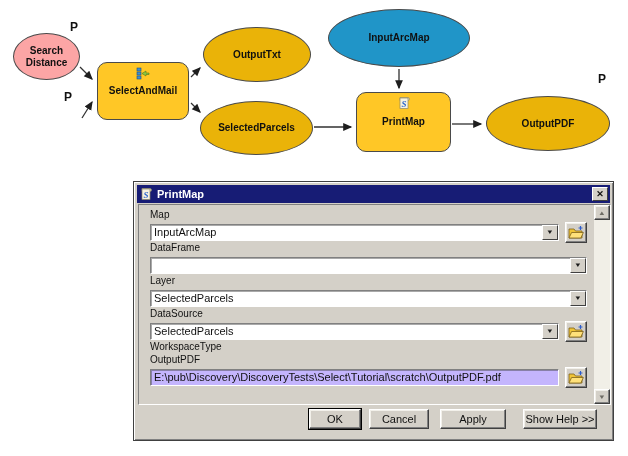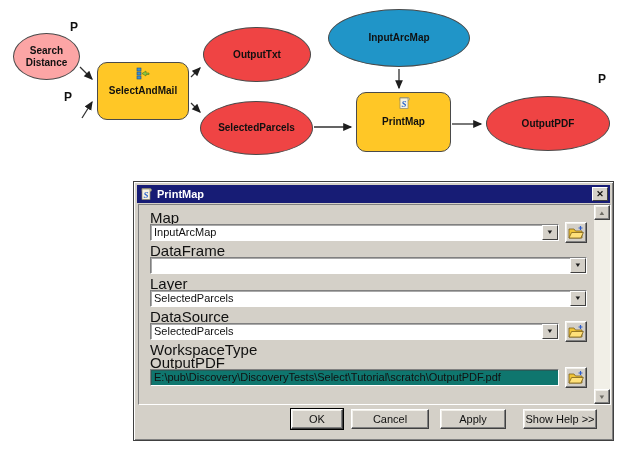--- a/index.html
+++ b/index.html
@@ -9,48 +9,48 @@
 
   
   .diagram { position:absolute; left:0; top:0; width:628px; height:175px; }
   .connectors { position:absolute; left:0; top:0; pointer-events:none; }
   .node { position:absolute; display:flex; align-items:center; justify-content:center;
           text-align:center; font-weight:bold; font-size:10px; line-height:1.15; color:#101010;
           border:1.4px solid #4a4a4a; cursor:default; }
   .oval { border-radius:50%; }
   .oval.cyan  { background:#fca5a5; }
   .oval.blue  { background:#2095C8; }
-  .oval.green { background:#ef4444; }
+  .oval.green { background:#eab308; }
   .tool { background:#FFC726; border-radius:10px; }
   .tool-icon { position:absolute; top:3px; left:50%; transform:translateX(-50%); width:14px; height:14px; }
   .pmark { position:absolute; font-weight:bold; font-size:12px; color:#111; }
 
   
   .dialog { position:absolute; left:133px; top:181px; width:481px; height:260px;
             background:#D4D0C8; border:1px solid #404040;
             box-shadow: inset 1px 1px 0 #FFFFFF, inset -1px -1px 0 #808080; font-size:11px; }
   .titlebar { position:absolute; left:3px; top:3px; right:3px; height:18px; background:#171C75;
               display:flex; align-items:center; padding:0 2px; }
   .title-icon { width:14px; height:14px; margin-right:4px; flex:0 0 auto; }
   .title-text { color:#fff; font-weight:bold; font-size:11px; flex:1 1 auto; }
   .close-btn { width:16px; height:14px; background:#D4D0C8; border:1px solid;
                border-color:#FFFFFF #404040 #404040 #FFFFFF; font-size:9px; font-weight:bold;
                line-height:11px; text-align:center; color:#111; cursor:default; padding:0;
                font-family:"Liberation Sans", sans-serif; }
   .content { position:absolute; left:4px; top:22px; width:473px; height:201px;
              border:1px solid; border-color:#808080 #FFFFFF #FFFFFF #808080; background:#D4D0C8; }
   .fields { position:absolute; left:0; top:0; right:17px; bottom:0; padding:4px 6px 0 11px; overflow:hidden; }
-  .field-label { font-size:15px; color:#111; height:13px; }
+  .field-label { font-size:10px; color:#111; height:13px; }
   .field-line { display:flex; align-items:center; height:20px; margin-bottom:0px; }
   .combo { position:relative; flex:1 1 auto; height:17px; background:#fff;
            border:1px solid; border-color:#808080 #FFFFFF #FFFFFF #808080;
            box-shadow: inset 1px 1px 0 rgba(64,64,64,0.45); }
   .combo input, .textbox input { width:100%; height:100%; border:none; outline:none; background:transparent;
            font-family:"Liberation Sans", sans-serif; font-size:11px; color:#111; padding:0 18px 0 3px; }
-  .textbox { position:relative; flex:1 1 auto; height:17px; background:#0f766e;
+  .textbox { position:relative; flex:1 1 auto; height:17px; background:#c4b5fd;
            border:1px solid; border-color:#808080 #FFFFFF #FFFFFF #808080;
            box-shadow: inset 1px 1px 0 rgba(64,64,64,0.45); }
   .textbox input { padding-right:3px; }
   .combo-btn { position:absolute; right:0; top:0; width:16px; height:15px; background:#D4D0C8;
                border:1px solid; border-color:#FFFFFF #404040 #404040 #FFFFFF;
                display:flex; align-items:center; justify-content:center; cursor:default; }
   .combo-btn span { font-size:6px; color:#1a1a1a; transform:scaleX(1.3); }
   .browse-btn { flex:0 0 auto; width:22px; height:21px; margin-left:6px; background:#D4D0C8;
                 border:1px solid; border-color:#FFFFFF #404040 #404040 #FFFFFF;
                 box-shadow: inset -1px -1px 0 #808080, inset 1px 1px 0 #F2F0EA;
@@ -60,21 +60,21 @@
             border:1px solid; border-color:#FFFFFF #404040 #404040 #FFFFFF;
             box-shadow: inset -1px -1px 0 #808080, inset 1px 1px 0 #F2F0EA;
             display:flex; align-items:center; justify-content:center; }
   .sb-btn span { font-size:6px; color:#6e6c64; transform:scaleX(1.3); }
   .sb-up { top:0; } .sb-down { bottom:0; }
   .button-bar { position:absolute; right:16px; bottom:11px; display:flex; align-items:center; }
   .win-btn { height:20px; background:#D4D0C8; border:1px solid; border-color:#FFFFFF #404040 #404040 #FFFFFF;
              box-shadow: inset -1px -1px 0 #808080, inset 1px 1px 0 #F2F0EA;
              font-family:"Liberation Sans", sans-serif; font-size:11px; color:#111; cursor:default; }
   .win-btn.b-ok { width:52px; outline:1px solid #000; }
-  .win-btn.b-cancel { width:78px; margin-left:8px; }
+  .win-btn.b-cancel { width:60px; margin-left:8px; }
   .win-btn.b-apply { width:66px; margin-left:11px; }
   .win-btn.b-help { width:74px; margin-left:17px; }
 </style>
 </head>
 <body>
 
 <div class="stage">
 
   <div class="diagram">
 

